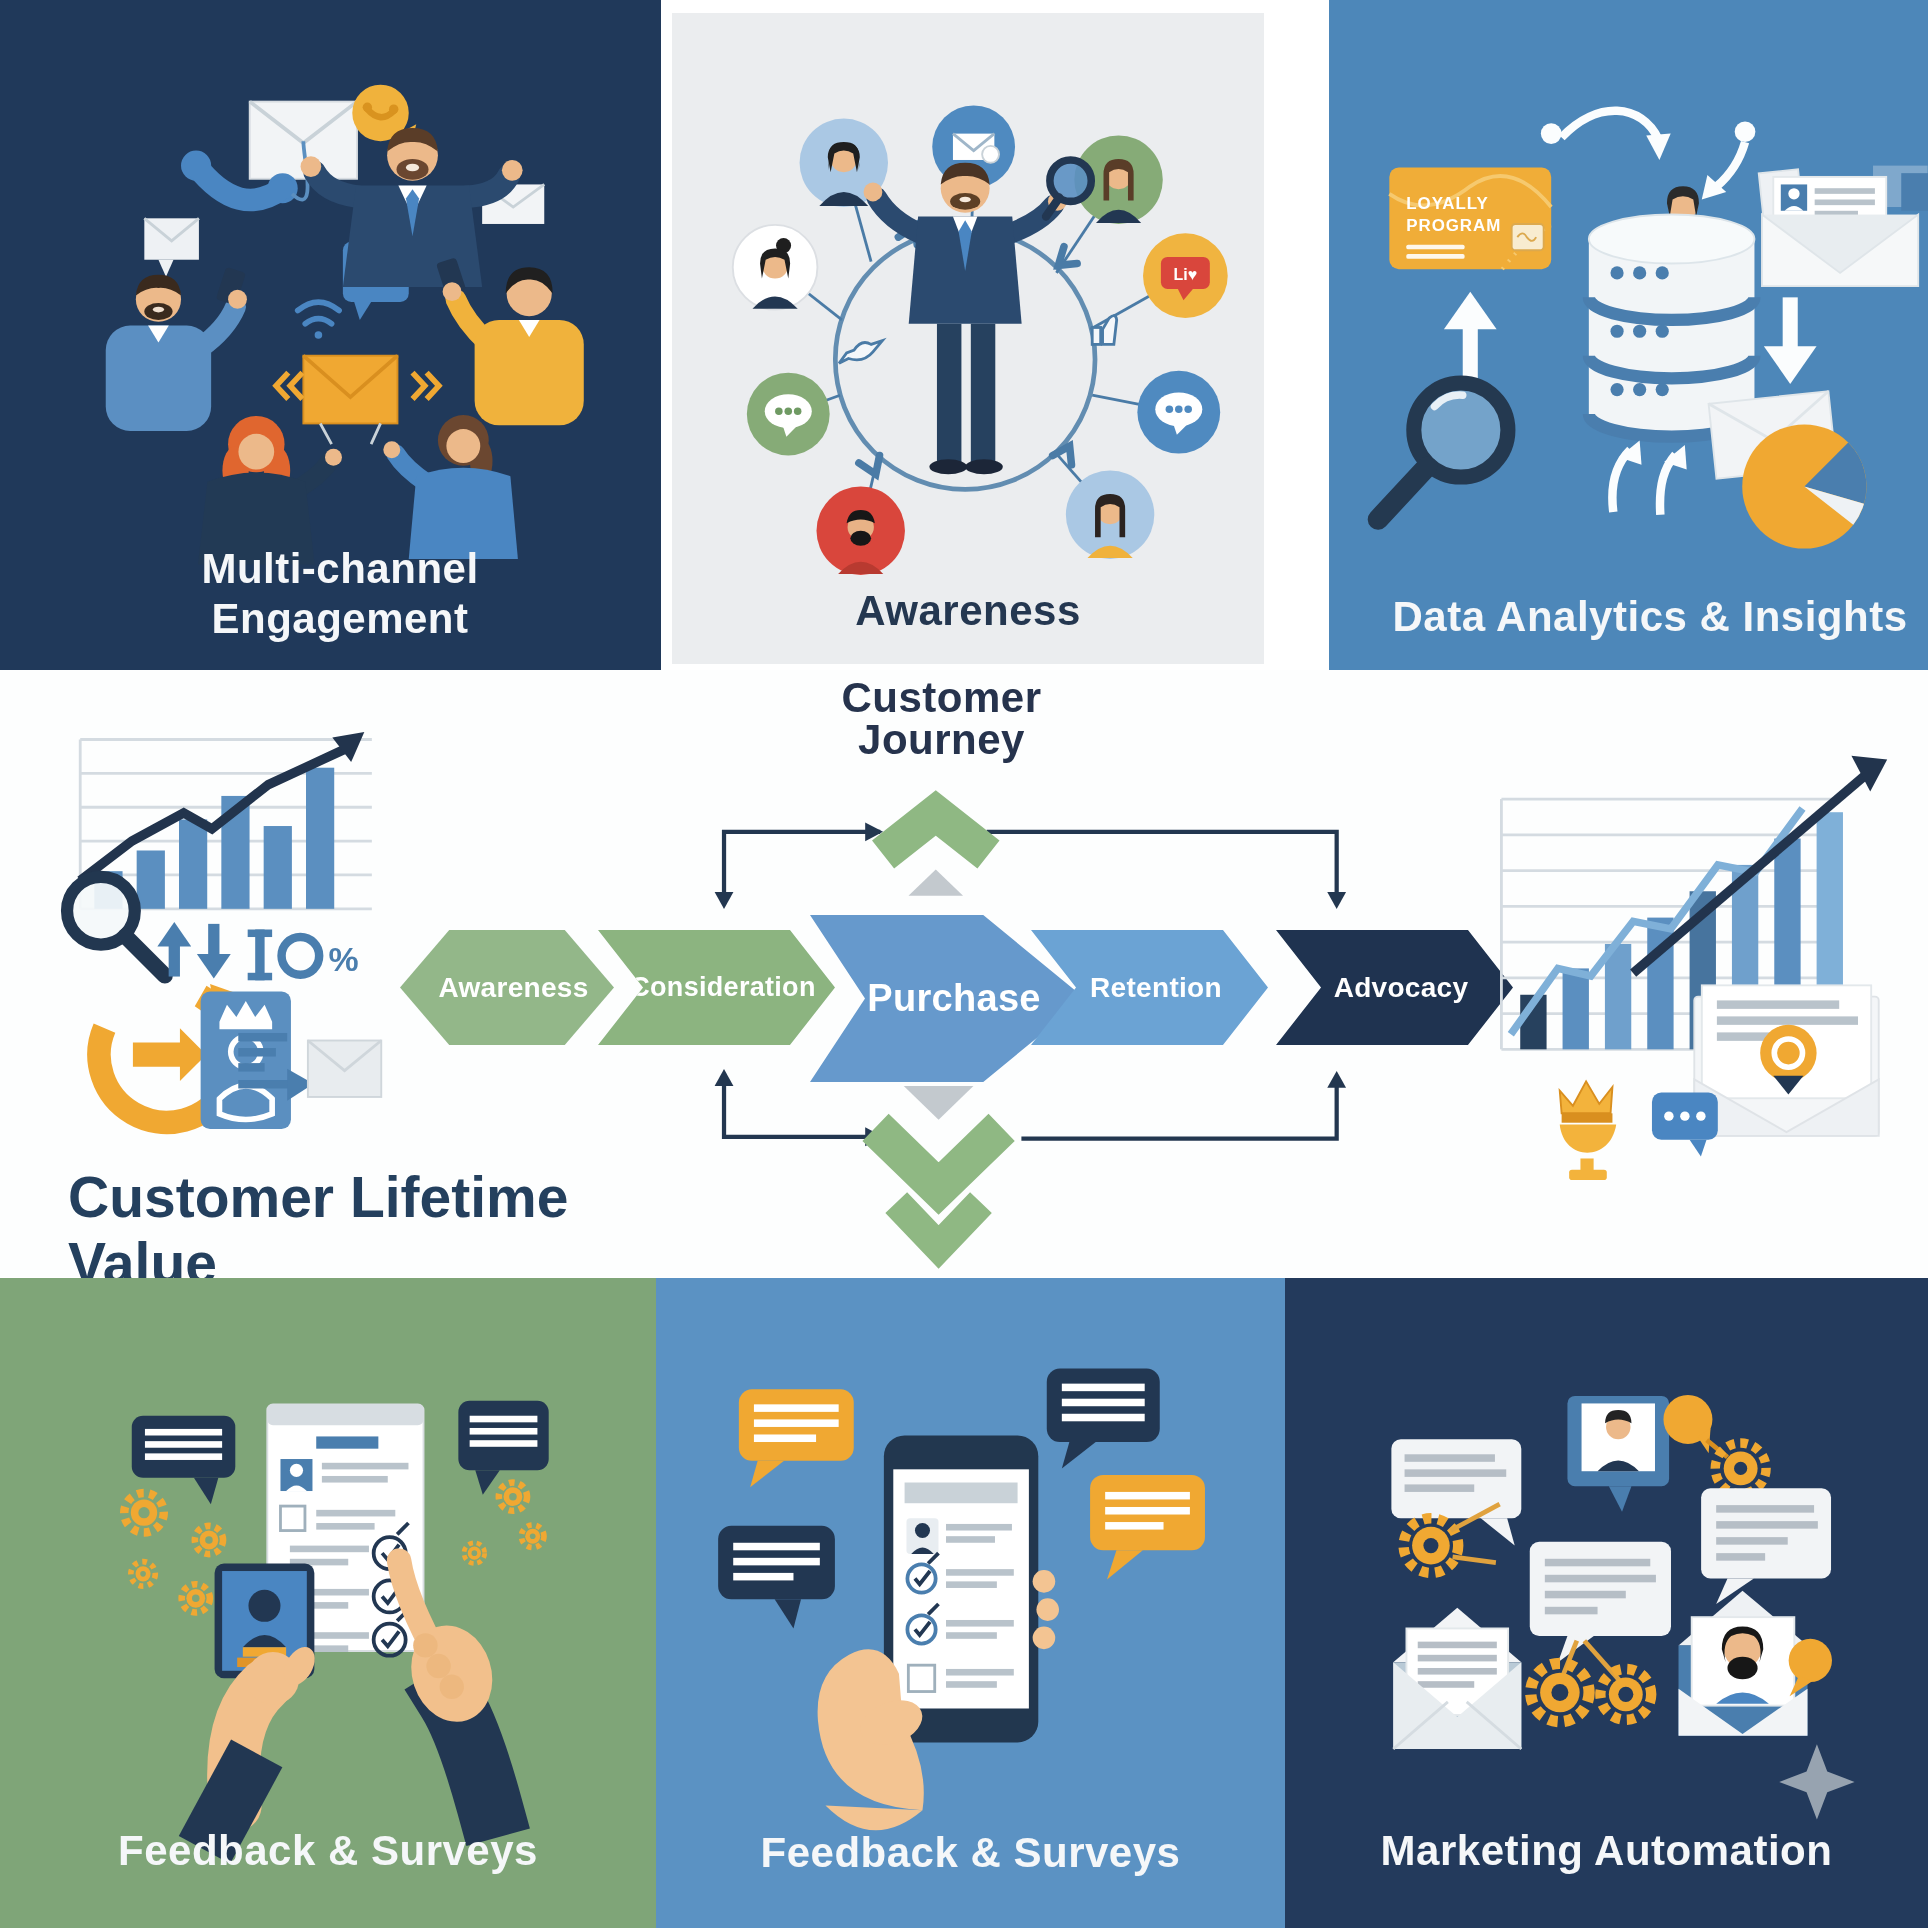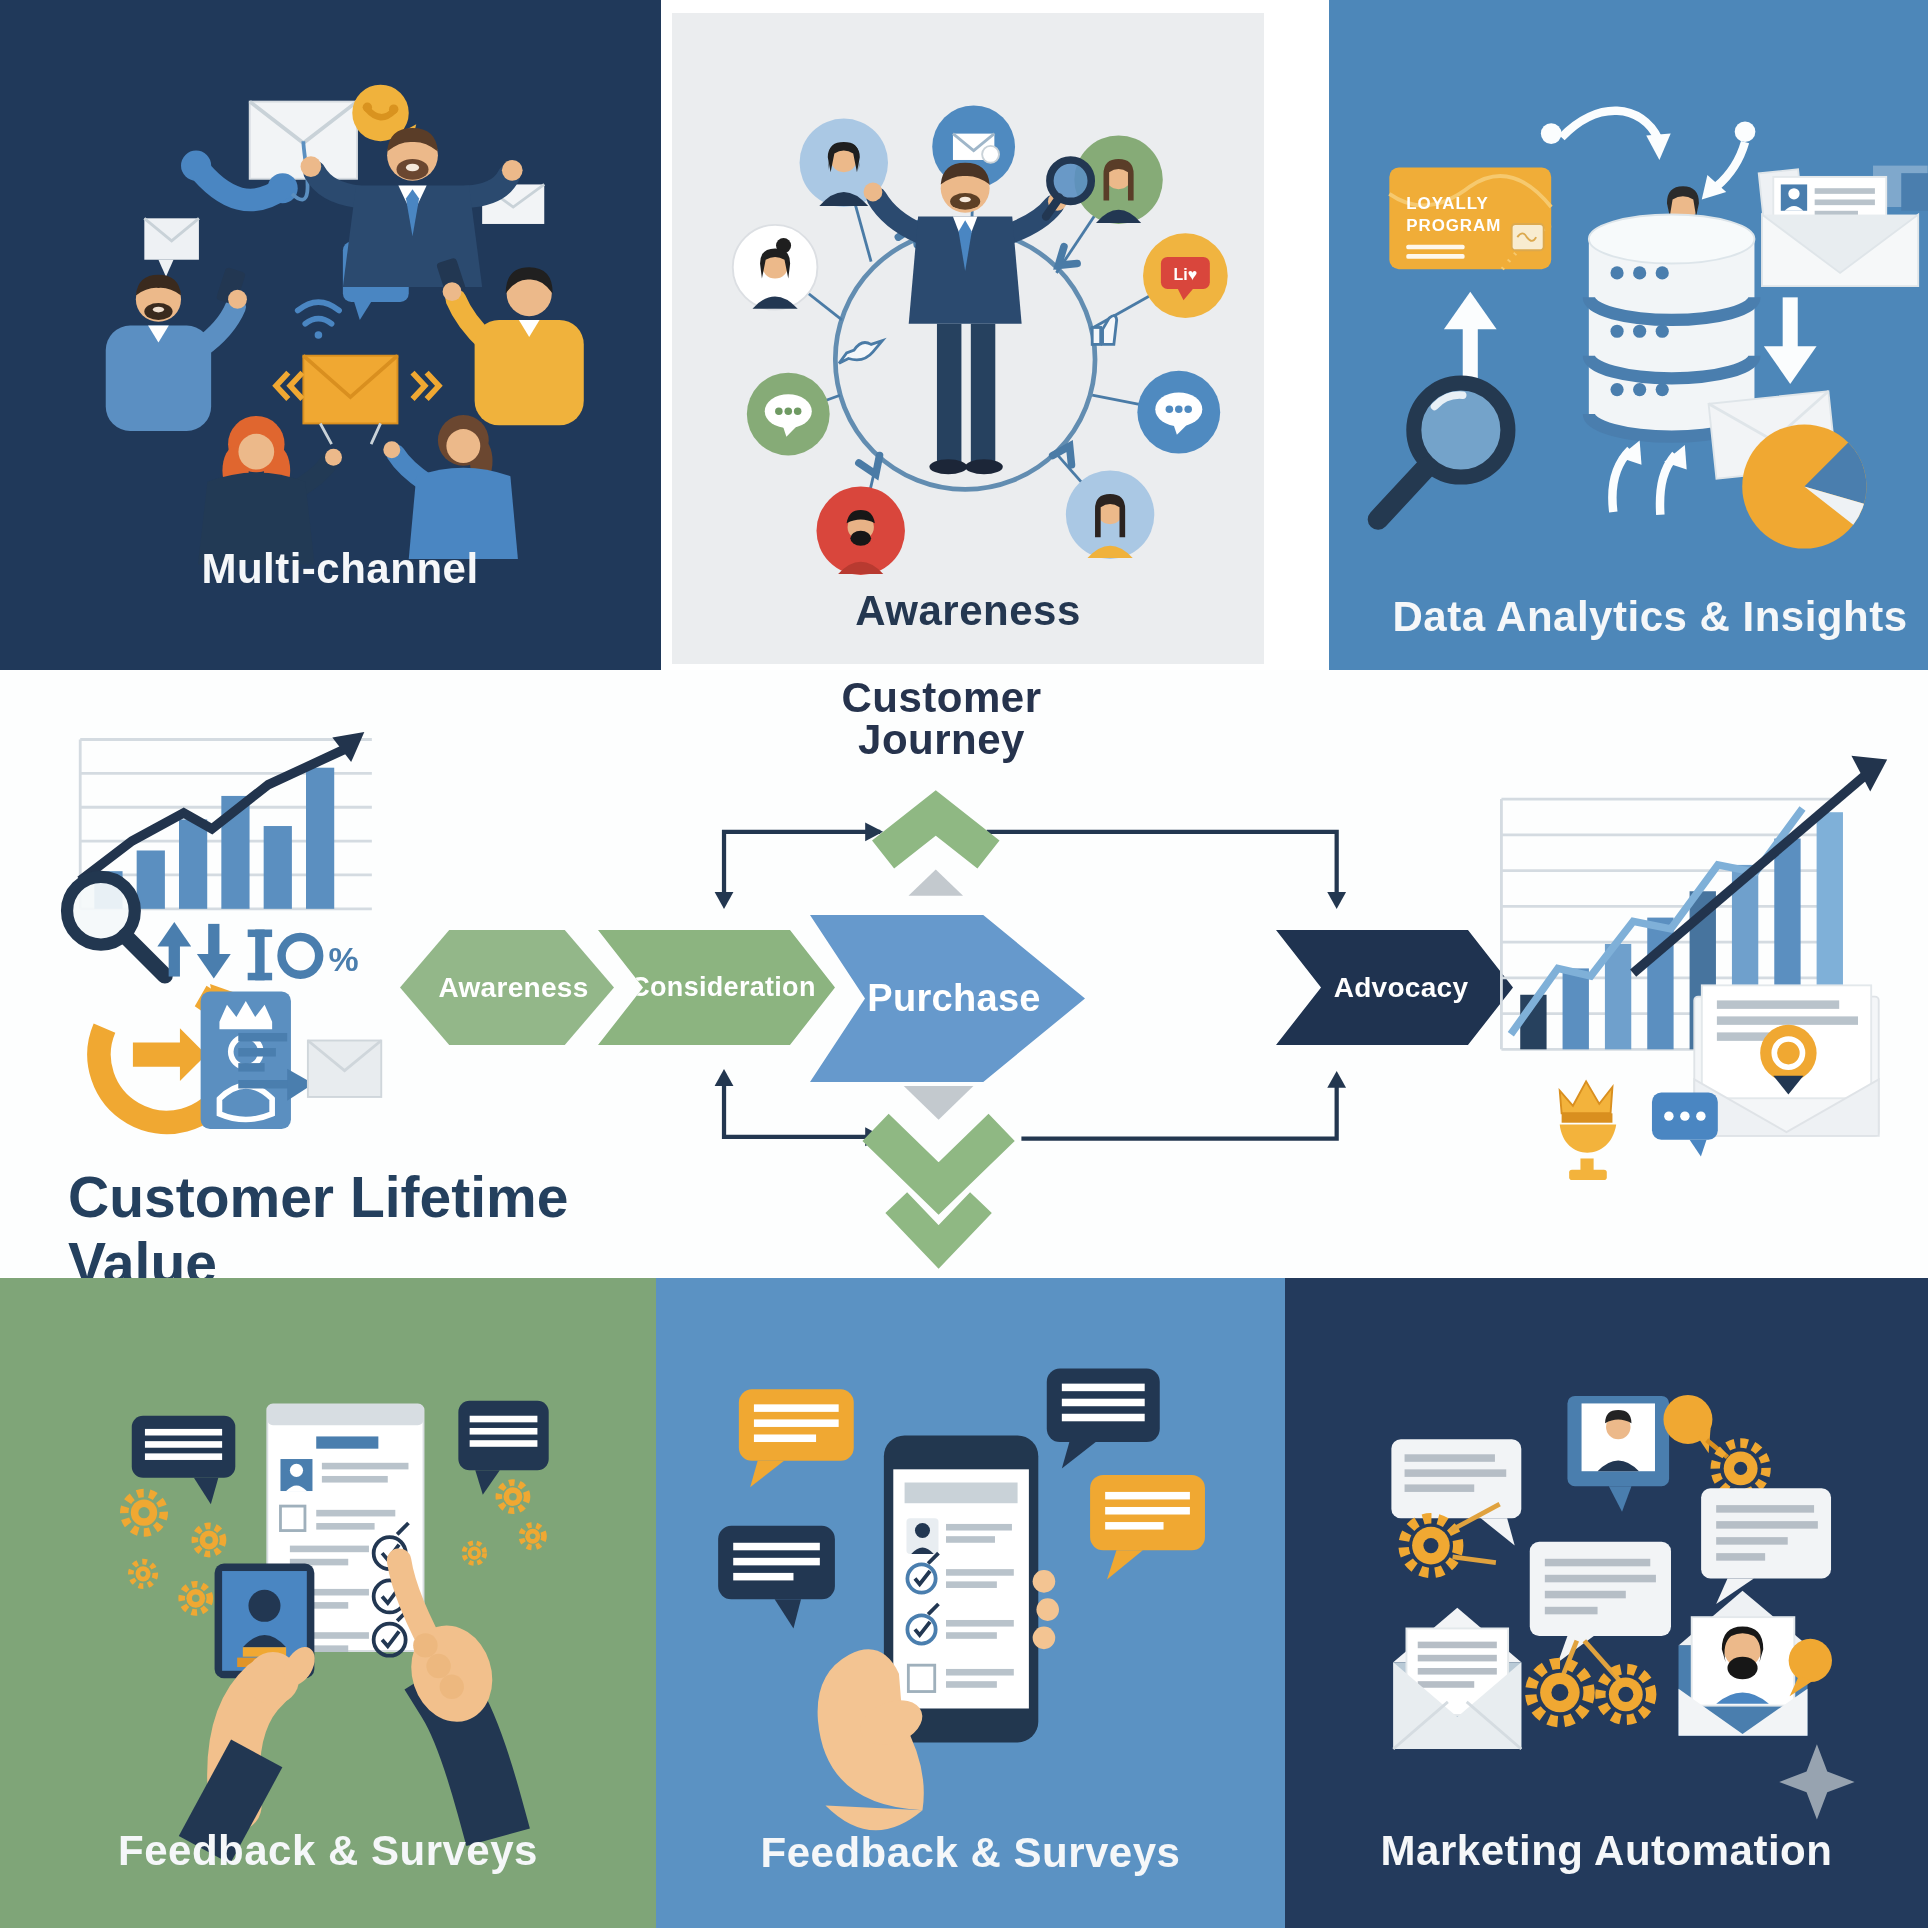--- a/index.html
+++ b/index.html
@@ -146,20 +146,21 @@
       <g>
         <rect x="322" y="378" width="100" height="72" fill="#f0a832" stroke="#d98f1f" stroke-width="2"></rect>
         <path d="M322,378 L372,422 L422,378" fill="none" stroke="#d98f1f" stroke-width="4"></path>
         <path d="M306,396 l-13,14 l13,14 M321,396 l-13,14 l13,14" stroke="#f0a832" stroke-width="6" fill="none"></path>
         <path d="M438,396 l13,14 l-13,14 M453,396 l13,14 l-13,14" stroke="#f0a832" stroke-width="6" fill="none"></path>
         <path d="M340,450 L352,472 M404,450 L394,472" stroke="#c9d2d8" stroke-width="3"></path>
       </g>
     </svg>
     <div class="panel-label" style="top:544px;">
       <div>Multi-channel</div>
+      <div>Engagement</div>
     </div>
   </div>
 
   <div class="panel p-tm">
     <div class="gray-bg"></div>
     <svg class="illus" width="614" height="670" viewBox="0 0 652 712">
       <circle cx="323" cy="382" r="138" fill="none" stroke="#4a7ba6" stroke-width="5" opacity="0.85"></circle>
       <g stroke="#4a7ba6" stroke-width="3">
         <line x1="223" y1="278" x2="194" y2="173"></line>
           <line x1="330" y1="244" x2="332" y2="156"></line>
@@ -403,20 +404,23 @@
     </svg>
 
     <div class="stage st-awareness">
         <span>Awareness</span>
       </div>
     <div class="stage st-consideration">
         <span>Consideration</span>
       </div>
     <div class="stage st-purchase">
         <span>Purchase</span>
+      </div>
+    <div class="stage st-retention">
+        <span>Retention</span>
       </div>
     <div class="stage st-advocacy">
         <span>Advocacy</span>
       </div>
   </div>
 
   <div class="title">
     <div>Customer</div>
     <div>Journey</div>
   </div>

